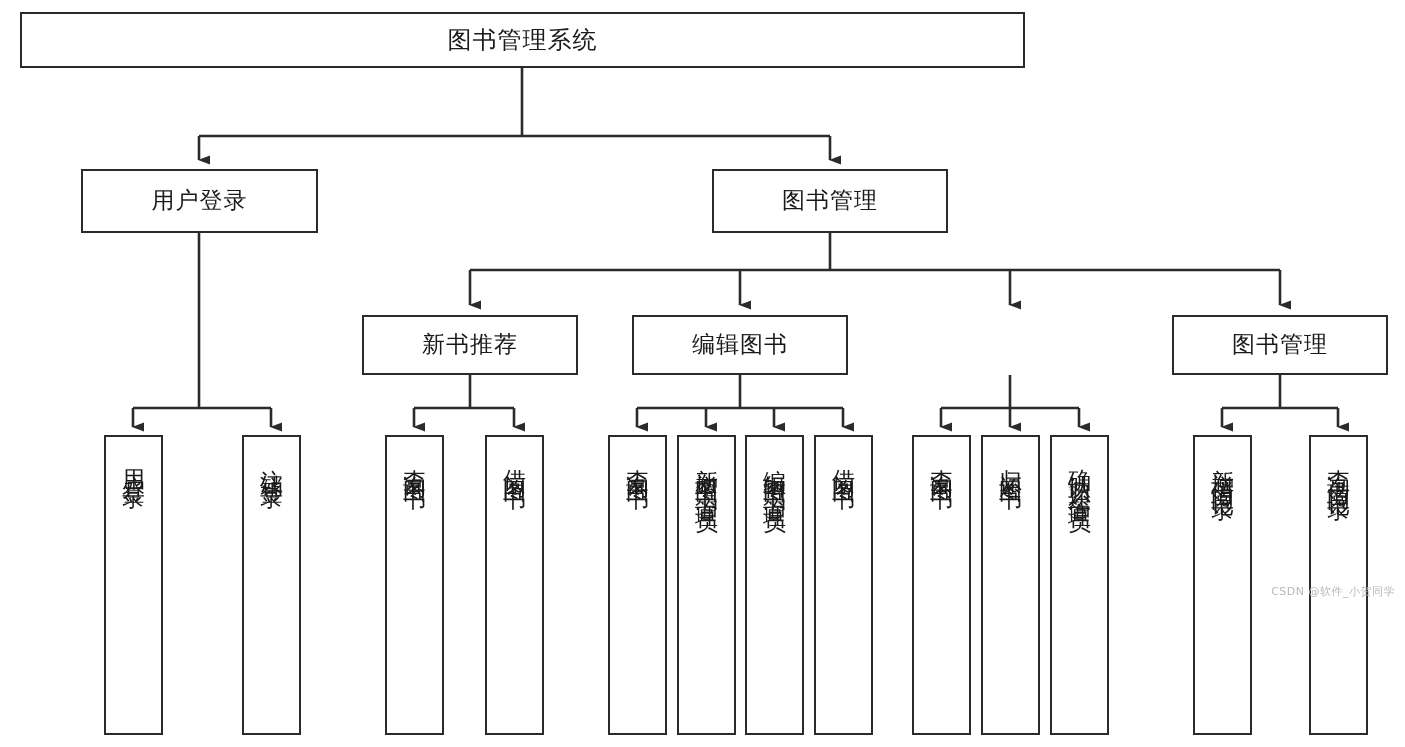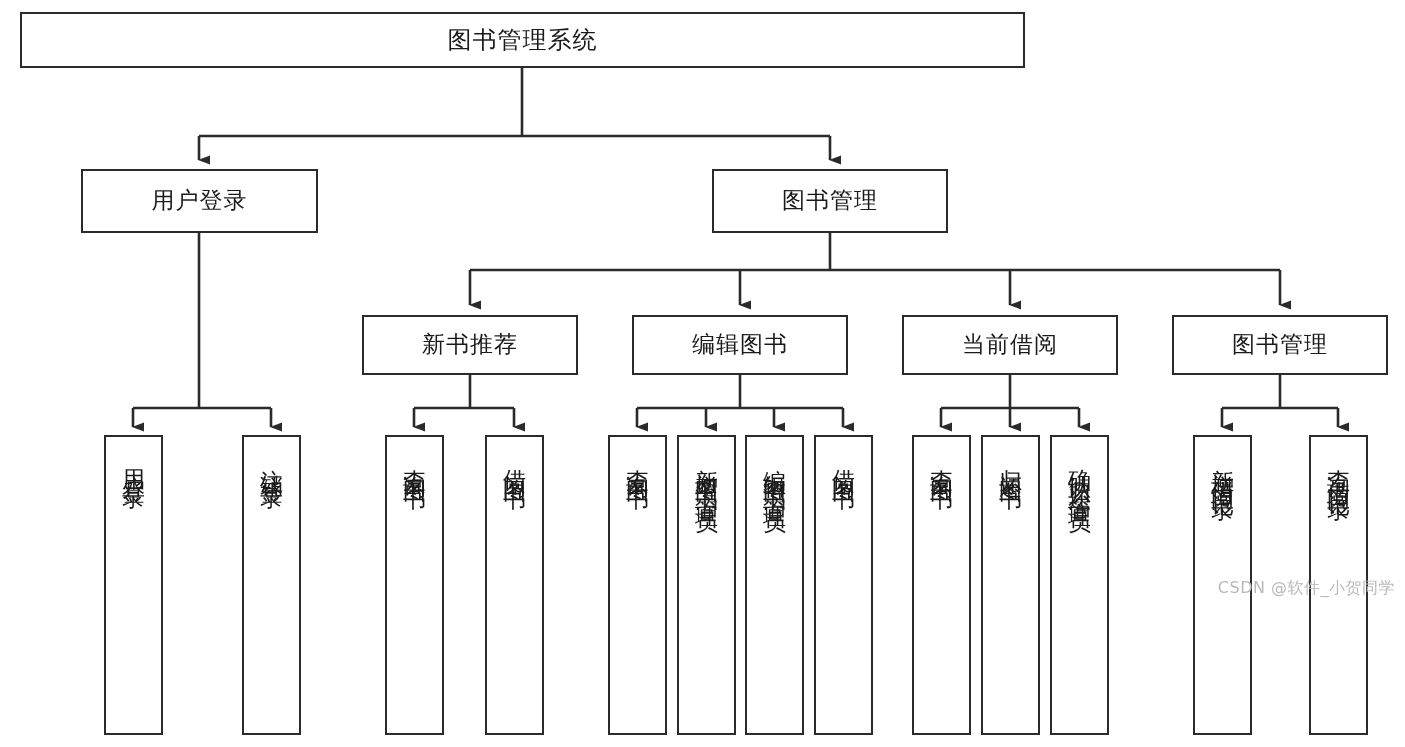--- a/index.html
+++ b/index.html
@@ -60,21 +60,21 @@
     text-orientation: upright;
     font-size: 23px;
     line-height: 1.0;
     letter-spacing: 6px;
     white-space: nowrap;
   }
   .watermark {
     position: absolute;
     right: 10px;
     bottom: 6px;
-    font-size: 16px;
+    font-size: 11px;
     color: #b9b9b9;
     letter-spacing: 0.5px;
     white-space: nowrap;
     pointer-events: none;
   }
 </style>
 </head>
 <body>
 
 <div id="diagram-root">
@@ -139,23 +139,20 @@
   <div class="node horiz" style="left:712px; top:169px; width:236px; height:64px;">
     <span class="node-label">图书管理</span>
   </div>
 
   <div class="node horiz" style="left:362px; top:315px; width:216px; height:60px;">
     <span class="node-label">新书推荐</span>
   </div>
   <div class="node horiz" style="left:632px; top:315px; width:216px; height:60px;">
     <span class="node-label">编辑图书</span>
   </div>
-  <div class="node horiz" style="left:902px; top:315px; width:216px; height:60px;">
-    <span class="node-label">当前借阅</span>
-  </div>
   <div class="node horiz" style="left:1172px; top:315px; width:216px; height:60px;">
     <span class="node-label">图书管理</span>
   </div>
 
   <div class="node vert" style="left:104px; top:435px; width:59px; height:300px;">
     <span class="node-label">用户登录</span>
   </div>
   <div class="node vert" style="left:242px; top:435px; width:59px; height:300px;">
     <span class="node-label">注销登录</span>
   </div>

